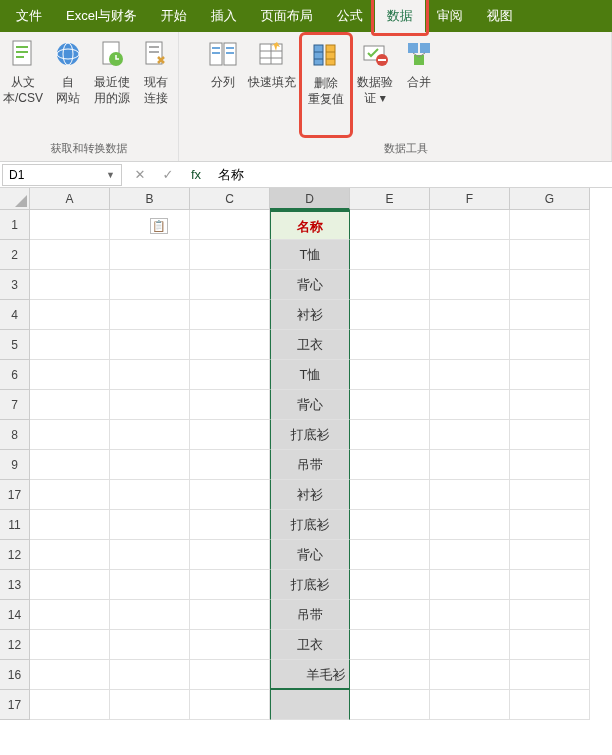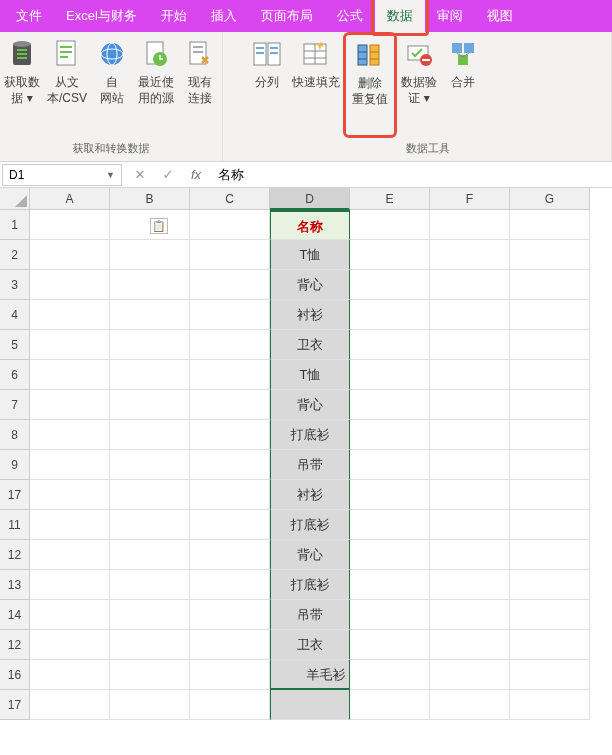--- a/index.html
+++ b/index.html
@@ -1,19 +1,19 @@
 <!DOCTYPE html>
 <html><head>
   <meta charset="utf-8">
   <style>
     * { box-sizing: border-box; margin: 0; padding: 0; font-family: "Microsoft YaHei", sans-serif; }
     body { width: 612px; height: 755px; background: #fff; overflow: hidden; }
 
     
-    .menubar { background: #d946ef; height: 32px; display: flex; align-items: center; padding: 0 4px; }
+    .menubar { background: #4d7c0f; height: 32px; display: flex; align-items: center; padding: 0 4px; }
     .menu-item { color: #fff; font-size: 13px; padding: 7px 12px; cursor: pointer; }
     .menu-item.active { background: #f3f2f1; color: #217346; }
     .menu-highlight { border: 3px solid #e74c3c; border-radius: 4px; position: absolute; }
 
     
     .ribbon { background: #f3f2f1; height: 130px; border-bottom: 1px solid #d4d4d4; display: flex; }
     .ribbon-group { display: flex; flex-direction: column; border-right: 1px solid #e0e0e0; }
     .ribbon-items { display: flex; flex: 1; }
     .ribbon-btn { display: flex; flex-direction: column; align-items: center; justify-content: flex-start; padding: 6px 3px 2px; cursor: pointer; font-size: 12px; color: #444; min-width: 44px; }
     .ribbon-btn-icon { width: 32px; height: 32px; margin-bottom: 4px; display:flex; align-items:center; justify-content:center; }
@@ -62,33 +62,20 @@
   </div>
   <div class="menu-item">审阅</div>
   <div class="menu-item">视图</div>
 </div>
 
 <div class="ribbon">
   <div class="ribbon-group" style="flex:0 0 auto;">
     <div class="ribbon-items">
       <div class="ribbon-btn">
         <div class="ribbon-btn-icon">
-            <svg width="30" height="30">
-              <rect x="6" y="4" width="18" height="22" rx="2" fill="#555"></rect>
-              <ellipse cx="15" cy="5" rx="9" ry="3" fill="#888"></ellipse>
-              <rect x="10" y="10" width="10" height="2" fill="#6fbf4b"></rect>
-              <rect x="10" y="14" width="10" height="2" fill="#6fbf4b"></rect>
-              <rect x="10" y="18" width="10" height="2" fill="#6fbf4b"></rect>
-            </svg>
-          </div>
-        <div class="ribbon-btn-label">获取数
-据 ▾</div>
-      </div>
-      <div class="ribbon-btn">
-        <div class="ribbon-btn-icon">
             <svg width="28" height="30">
               <rect x="4" y="2" width="18" height="24" fill="#fff" stroke="#888"></rect>
               <rect x="7" y="7" width="12" height="2" fill="#6fbf4b"></rect>
               <rect x="7" y="12" width="12" height="2" fill="#6fbf4b"></rect>
               <rect x="7" y="17" width="8" height="2" fill="#6fbf4b"></rect>
             </svg>
           </div>
         <div class="ribbon-btn-label">从文
 本/CSV</div>
       </div>
@@ -201,21 +188,21 @@
   </div>
 </div>
 
 <div class="formula-bar">
   <div class="name-box">
     <span>D1</span>
     <span class="name-box-drop">▼</span>
   </div>
   <div class="fb-btn">✕</div>
   <div class="fb-btn">✓</div>
-  <div class="fb-btn" style="font-style:italic;color:#737373;">fx</div>
+  <div class="fb-btn" style="color:#14532d;">fx</div>
   <input class="fb-input" value="名称" style="">
 </div>
 
 <div class="grid-wrap">
   <div class="select-all"></div>
   <div class="col-headers" id="col-headers">
       <div class="col-h" style="width: 80px;">A</div>
       <div class="col-h" style="width: 80px;">B</div>
       <div class="col-h" style="width: 80px;">C</div>
       <div class="col-h sel" style="width: 80px;">D</div>

